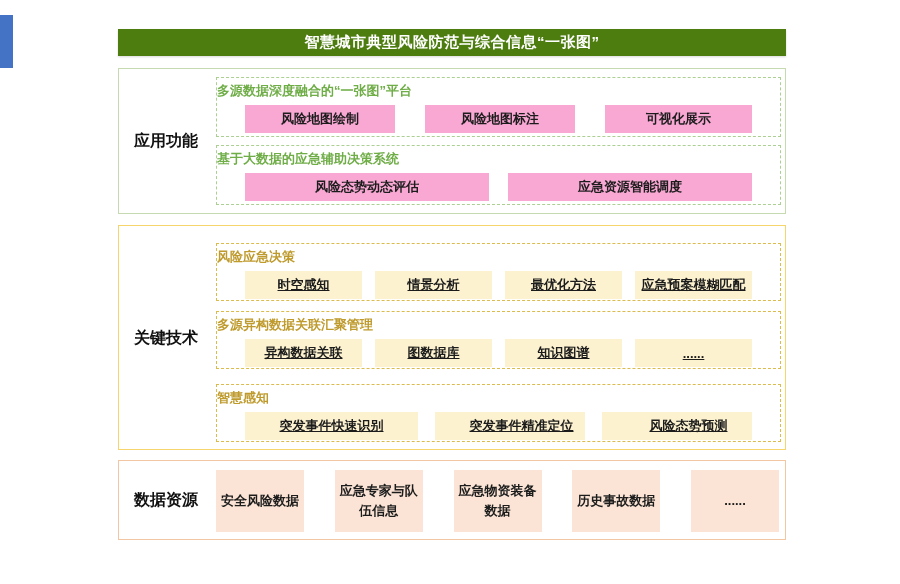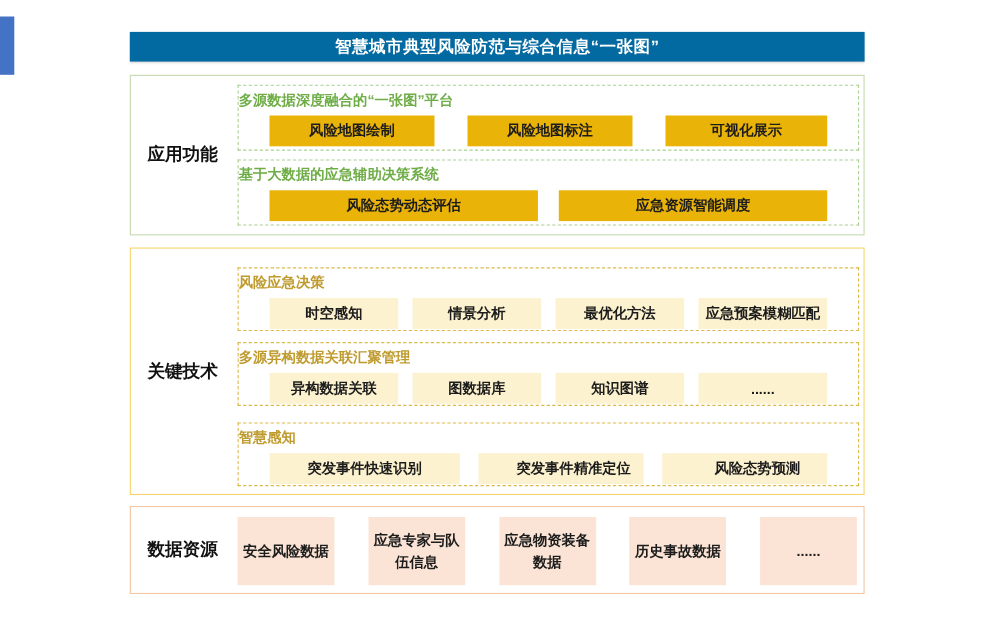--- a/index.html
+++ b/index.html
@@ -6,21 +6,21 @@
   body{
     width:900px;height:584px;background:#ffffff;overflow:hidden;position:relative;
     font-family:"Liberation Sans","DejaVu Sans",sans-serif;
     -webkit-font-smoothing:antialiased;
   }
   .canvas{position:absolute;inset:0;width:900px;height:584px;}
 
   .corner-accent{position:absolute;left:0;top:15px;width:13px;height:53px;background:#4472c4;}
 
   .banner{
-    position:absolute;left:118px;top:29px;width:668px;height:27px;background:#0369a1;
+    position:absolute;left:118px;top:29px;width:668px;height:27px;background:#4d7c0f;
     display:flex;align-items:center;justify-content:center;
     color:#ffffff;font-size:15px;font-weight:bold;letter-spacing:0.5px;
     box-shadow:0 1px 2px rgba(0,0,0,0.15);
   }
 
   .sec{position:absolute;left:118px;width:668px;background:#ffffff;box-sizing:border-box;}
   .sec-application{top:68px;height:146px;border:1px solid #c5dab0;}
   .sec-technology{top:225px;height:225px;border:1px solid #f6d56d;}
   .sec-data{top:460px;height:80px;border:1px solid #f2c6a2;}
 
@@ -43,22 +43,22 @@
     font-size:13px;font-weight:bold;padding-top:5px;line-height:16px;
   }
   .g-head{color:#6fad47;}
   .y-head{color:#bf9b2e;}
 
   .items-row{display:flex;justify-content:space-between;padding:0 28px;margin-top:6px;}
   .item{
     height:28px;display:flex;align-items:center;justify-content:center;text-align:center;
     font-size:13px;font-weight:bold;color:#1c1c1c;box-sizing:border-box;
   }
-  .g-item{background:#eab308;}
-  .y-item{background:#fdf2cf;}
+  .g-item{background:#f9a8d4;}
+  .y-item{background:#fdf2cf;text-decoration:underline;}
 
   .w150{width:150px;} .w147{width:147px;} .w244{width:244px;}
   .w117{width:117px;} .w173{width:173px;} .w150b{width:150px;padding-left:23px;}
 
   .data-row{position:absolute;left:97px;right:6px;top:9px;display:flex;justify-content:space-between;}
   .data-item{
     width:88px;height:62px;display:flex;align-items:center;justify-content:center;
     text-align:center;font-size:13px;font-weight:bold;color:#1c1c1c;
     line-height:1.55;padding:0 2px;box-sizing:border-box;background:#fbe4d5;
   }

